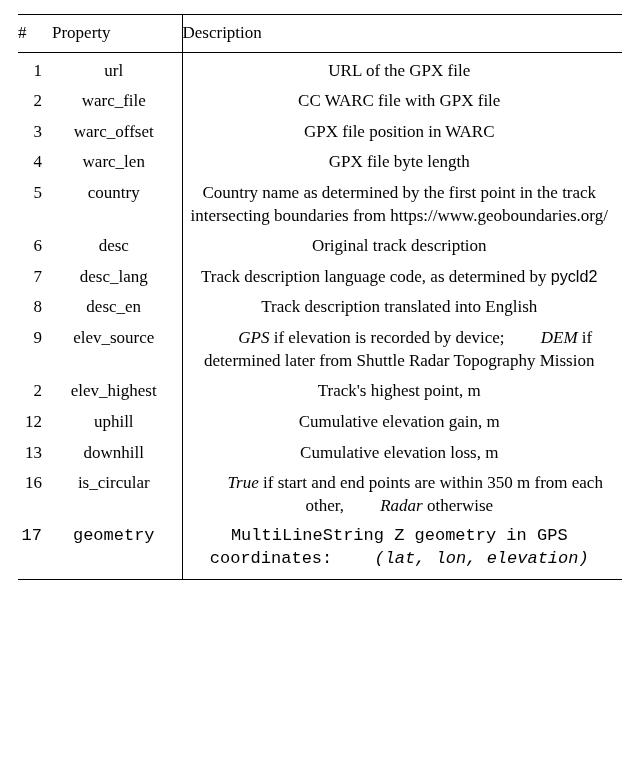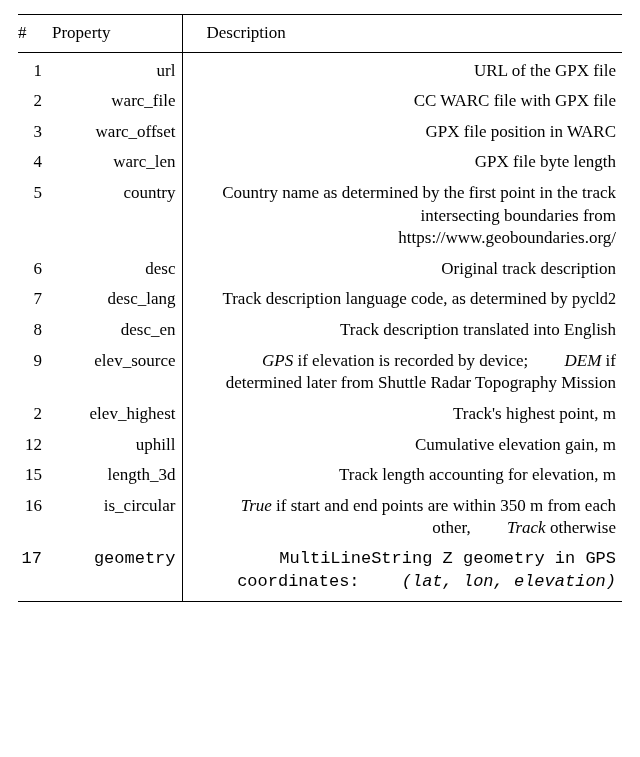--- a/index.html
+++ b/index.html
@@ -25,41 +25,41 @@
     font-weight: 400;
     text-align: left;
     border-top: 1.2px solid #000;
     border-bottom: 0.7px solid #000;
     padding: 7px 6px 7px 0;
     vertical-align: top;
   }
   tbody tr td {
     padding: 4px 6px 4px 0;
     vertical-align: top;
-    text-align: right;
+    text-align: center;
     word-wrap: break-word;
   }
   td.num {
     text-align: right;
     padding-right: 10px;
   }
   th.desc, td.desc {
     border-left: 0.7px solid #000;
-    padding-left: 24px;
+    padding-left: 0;
   }
   tbody tr:last-child td {
     border-bottom: 1.2px solid #000;
     padding-bottom: 8px;
     font-family: Liberation Mono, monospace;
   }
   tbody tr:first-child td {
     padding-top: 7px;
   }
   .mono {
-    font-family: Liberation Serif, serif;
+    font-family: Liberation Sans, sans-serif;
     font-size: 0.95em;
   }
   em { font-style: italic; margin-left: 32px; }
 </style>
 </head>
 <body>
 
 <table>
   <colgroup>
     <col class="num">
@@ -123,28 +123,28 @@
         <td class="num">2</td>
         <td>elev_highest</td>
         <td class="desc">Track's highest point, m</td>
       </tr>
       <tr>
         <td class="num">12</td>
         <td>uphill</td>
         <td class="desc">Cumulative elevation gain, m</td>
       </tr>
       <tr>
-        <td class="num">15</td>
-        <td>length_3d</td>
-        <td class="desc">Track length accounting for elevation, m</td>
+        <td class="num">13</td>
+        <td>downhill</td>
+        <td class="desc">Cumulative elevation loss, m</td>
       </tr>
       <tr>
         <td class="num">16</td>
         <td>is_circular</td>
-        <td class="desc"><em>True</em> if start and end points are within 350 m from each other, <em>Track</em> otherwise</td>
+        <td class="desc"><em>True</em> if start and end points are within 350 m from each other, <em>Radar</em> otherwise</td>
       </tr>
       <tr>
         <td class="num">17</td>
         <td>geometry</td>
         <td class="desc">MultiLineString Z geometry in GPS coordinates: <em>(lat, lon, elevation)</em></td>
       </tr>
     </tbody>
 </table>
 
 </body></html>

